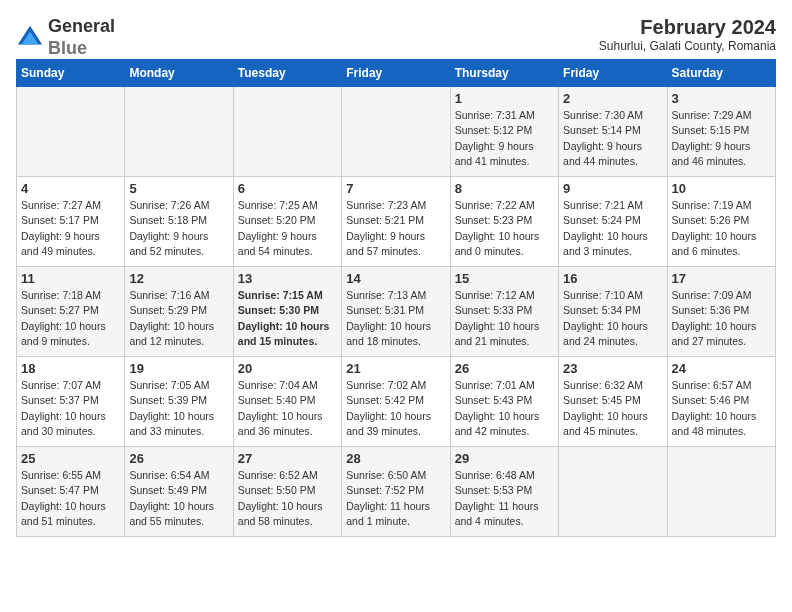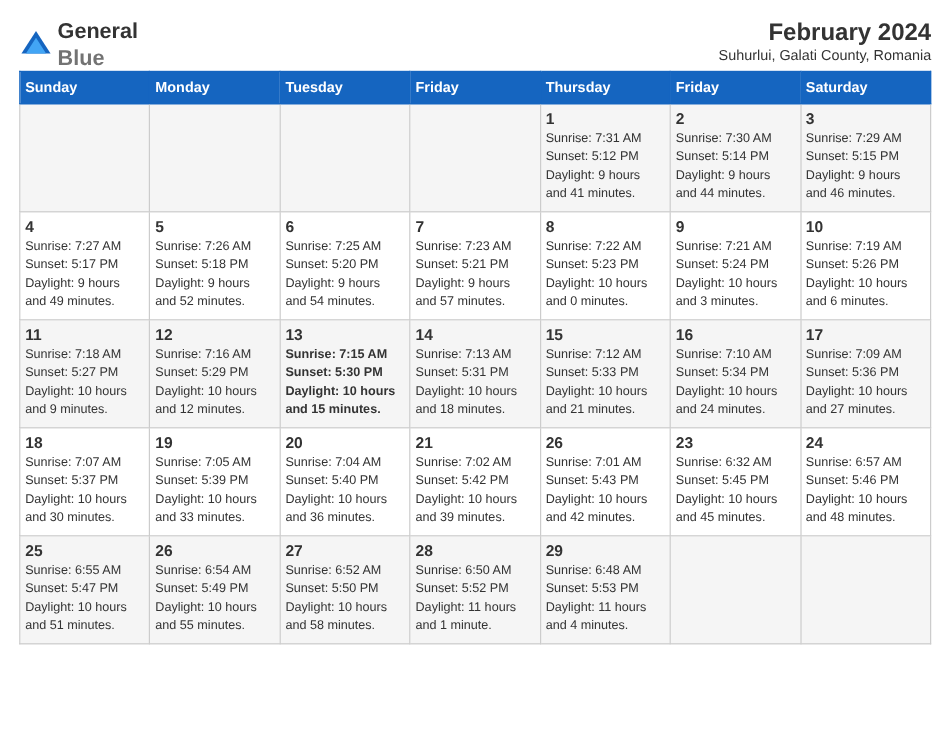--- a/index.html
+++ b/index.html
@@ -315,21 +315,21 @@
         <td>
           <span class="day-number">27</span>
           <div class="day-info" style="white-space: pre-line;">Sunrise: 6:52 AM
 Sunset: 5:50 PM
 Daylight: 10 hours
 and 58 minutes.</div>
         </td>
         <td>
           <span class="day-number">28</span>
           <div class="day-info" style="white-space: pre-line;">Sunrise: 6:50 AM
-Sunset: 5:52 PM
+Sunset: 7:52 PM
 Daylight: 11 hours
 and 1 minute.</div>
         </td>
         <td>
           <span class="day-number">29</span>
           <div class="day-info" style="white-space: pre-line;">Sunrise: 6:48 AM
 Sunset: 5:53 PM
 Daylight: 11 hours
 and 4 minutes.</div>
         </td>

